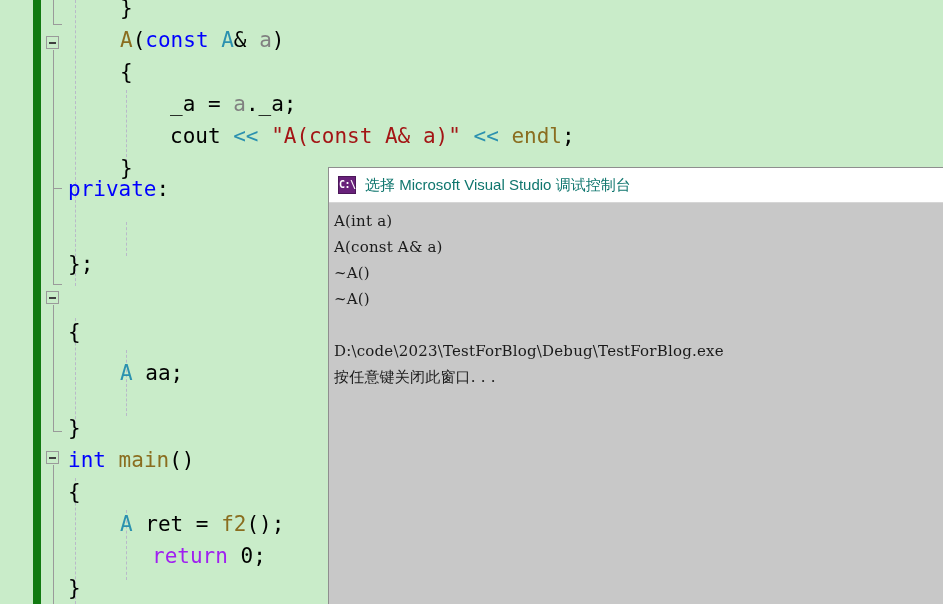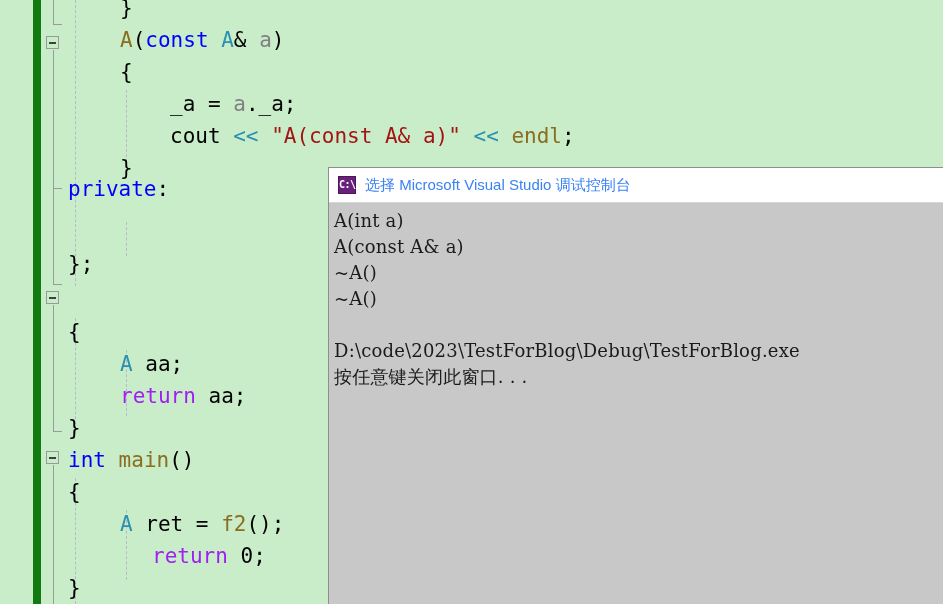--- a/index.html
+++ b/index.html
@@ -147,34 +147,34 @@
     font-family: "DejaVu Sans Mono", monospace;
     font-size: 10px;
     font-weight: bold;
     line-height: 16px;
     text-align: center;
     letter-spacing: -0.5px;
   }
   .console-title {
     font-family: "Liberation Sans", "DejaVu Sans", sans-serif;
     font-size: 15px;
-    color: #3b82f6;
+    color: #0f766e;
     white-space: nowrap;
   }
   .console-body {
     position: absolute;
     left: 1px; top: 36px;
     right: 0; bottom: 0;
     background: #c8c8c8;
     padding: 4px 0 0 4px;
     box-sizing: border-box;
   }
   .console-line {
     font-family: "DejaVu Serif", "Liberation Serif", serif;
-    font-size: 18px;
+    font-size: 15px;
     line-height: 26px;
     color: #1a1a1a;
     white-space: pre;
     letter-spacing: 0.2px;
   }
   .console-line.blank { color: transparent; }
 </style>
 </head>
 <body>
 
@@ -226,23 +226,22 @@
       <div class="line" style="top:152px; left:120px;"><span class="tk-plain">}</span></div>
 
       <div class="line" style="top:173px; left:68px;"><span class="tk-kw">private</span><span class="tk-plain">:</span></div>
 
 
       <div class="line" style="top:248px; left:68px;"><span class="tk-plain">};</span></div>
 
 
       <div class="line" style="top:316px; left:68px;"><span class="tk-plain">{</span></div>
 
-      <div class="line" style="top:348px; left:120px;text-align:center;"><span class="tk-type">A</span><span class="tk-plain"> aa;</span></div>
-
-      <div class="line" style="top:380px; left:120px;"><span class="tk-ret">return</span><span class="tk-plain"> aa;</span></div>
+      <div class="line" style="top:357px; left:120px;text-align:center;"><span class="tk-type">A</span><span class="tk-plain"> aa;</span></div>
+
 
       <div class="line" style="top:412px; left:68px;"><span class="tk-plain">}</span></div>
 
       <div class="line" style="top:444px; left:68px;"><span class="tk-kw">int</span><span class="tk-plain"> </span><span class="tk-func">main</span><span class="tk-plain">()</span></div>
 
       <div class="line" style="top:476px; left:68px;"><span class="tk-plain">{</span></div>
 
       <div class="line" style="top:508px; left:120px;"><span class="tk-type">A</span><span class="tk-plain"> ret = </span><span class="tk-func">f2</span><span class="tk-plain">();</span></div>
 
       <div class="line" style="top:540px; left:120px;margin-left:32px;"><span class="tk-ret">return</span><span class="tk-plain"> 0;</span></div>

